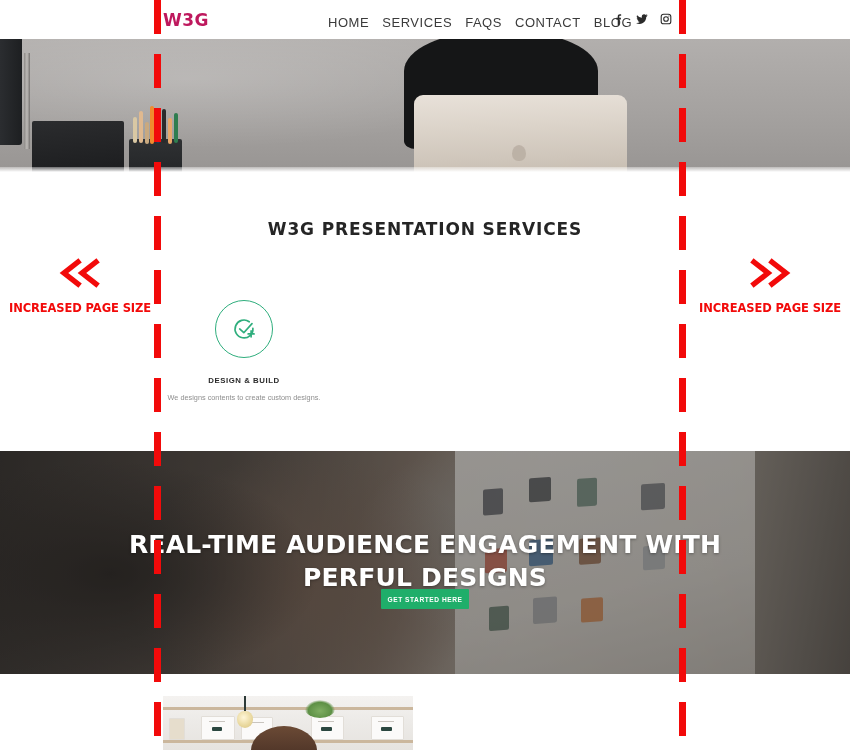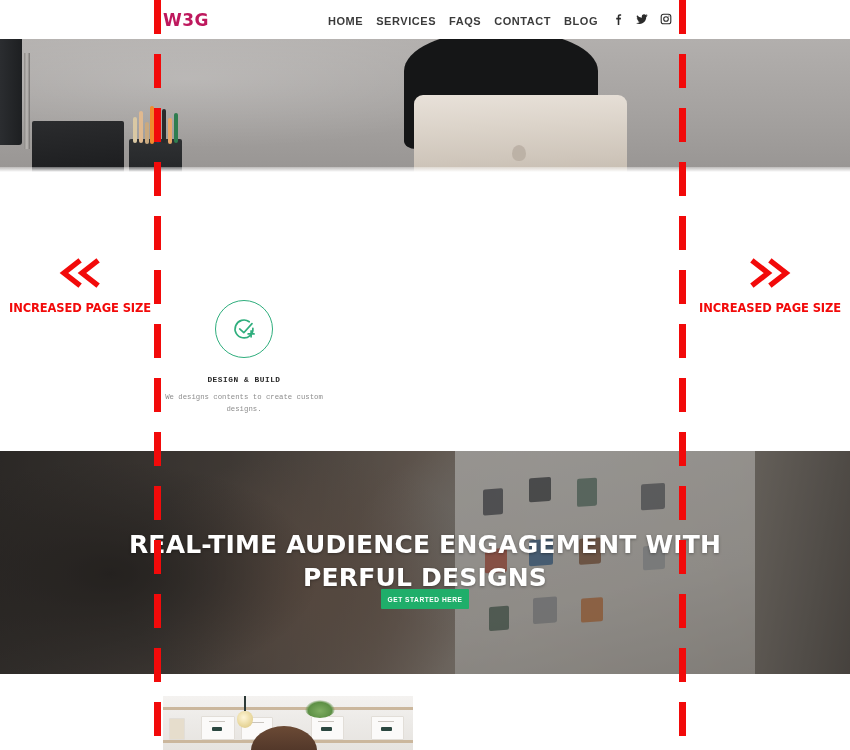--- a/index.html
+++ b/index.html
@@ -19,21 +19,21 @@
   }
   .logo{
     position:absolute;left:163px;top:10px;
     font-size:17px;font-weight:bold;letter-spacing:.5px;color:#be185d;
     font-family:"DejaVu Sans", sans-serif;
   }
   .navlinks{
     position:absolute;left:328px;top:15px;display:flex;gap:13px;align-items:center;
   }
   .navlinks a{
-    font-size:11px;font-weight:bold;letter-spacing:.55px;color:#3b3b3b;
+    font-size:13px;font-weight:normal;letter-spacing:.55px;color:#3b3b3b;
     text-decoration:none;text-transform:uppercase;white-space:nowrap;
   }
   .social{
     position:absolute;left:612px;top:13px;display:flex;gap:12px;align-items:center;
   }
   .social .si{width:12px;height:12px;display:block;color:#2b2b2b;}
   .social .si svg{display:block;}
 
   
   .hero{
@@ -92,21 +92,21 @@
     position:absolute;left:0;top:36px;width:850px;text-align:center;
     font-size:17px;font-weight:bold;letter-spacing:.85px;color:#252525;
     font-family:"DejaVu Sans", sans-serif;
   }
   .svc-sub{
     position:absolute;left:255px;top:66px;width:340px;text-align:center;
     font-size:7.6px;line-height:13px;color:#8a8a8a;letter-spacing:.12px;
   }
   .features{
     position:absolute;left:160px;top:128px;width:530px;
-    display:flex;justify-content:space-between;font-family:Liberation Mono, monospace;
+    display:flex;justify-content:space-between;
   }
   .feature{width:168px;display:flex;flex-direction:column;align-items:center;}
   .fcircle{
     width:56px;height:56px;border-radius:50%;
     border:1.4px solid #2fae7d;display:flex;align-items:center;justify-content:center;
     background:#ffffff;
   }
   .fcircle svg{display:block;}
   .ftitle{
     margin-top:18px;font-size:7.8px;font-weight:bold;letter-spacing:.55px;
@@ -269,20 +269,21 @@
       <div class="pen" style="left:21px; top:-33px; height:38px; background:#f08b2e;"></div>
       <div class="pen" style="left:27px; top:-24px; height:28px; background:#1f3c6e;"></div>
       <div class="pen" style="left:33px; top:-30px; height:34px; background:#2b2b2b;"></div>
       <div class="pen" style="left:39px; top:-21px; height:26px; background:#e8a86b;"></div>
       <div class="pen" style="left:45px; top:-26px; height:30px; background:#2f7d4f;"></div>
     </div>
     <div class="deskline"></div>
   </div>
 
   <section class="services">
+    <h1 class="svc-title">W3G PRESENTATION SERVICES</h1>
 
     <div class="features">
 
       <div class="feature">
         <div class="fcircle">
           <span>
             <svg viewBox="0 0 28 28" width="25" height="25" fill="none" stroke="#2fae7d" stroke-width="1.9" stroke-linecap="round" stroke-linejoin="round">
               <path d="M23.4 12.6a10 10 0 1 1-4.1-7.3"></path>
               <polyline points="8.6,13.4 13.2,17.6 22.4,7.4"></polyline>
               <line x1="21.4" y1="15.6" x2="21.4" y2="22.2"></line>

